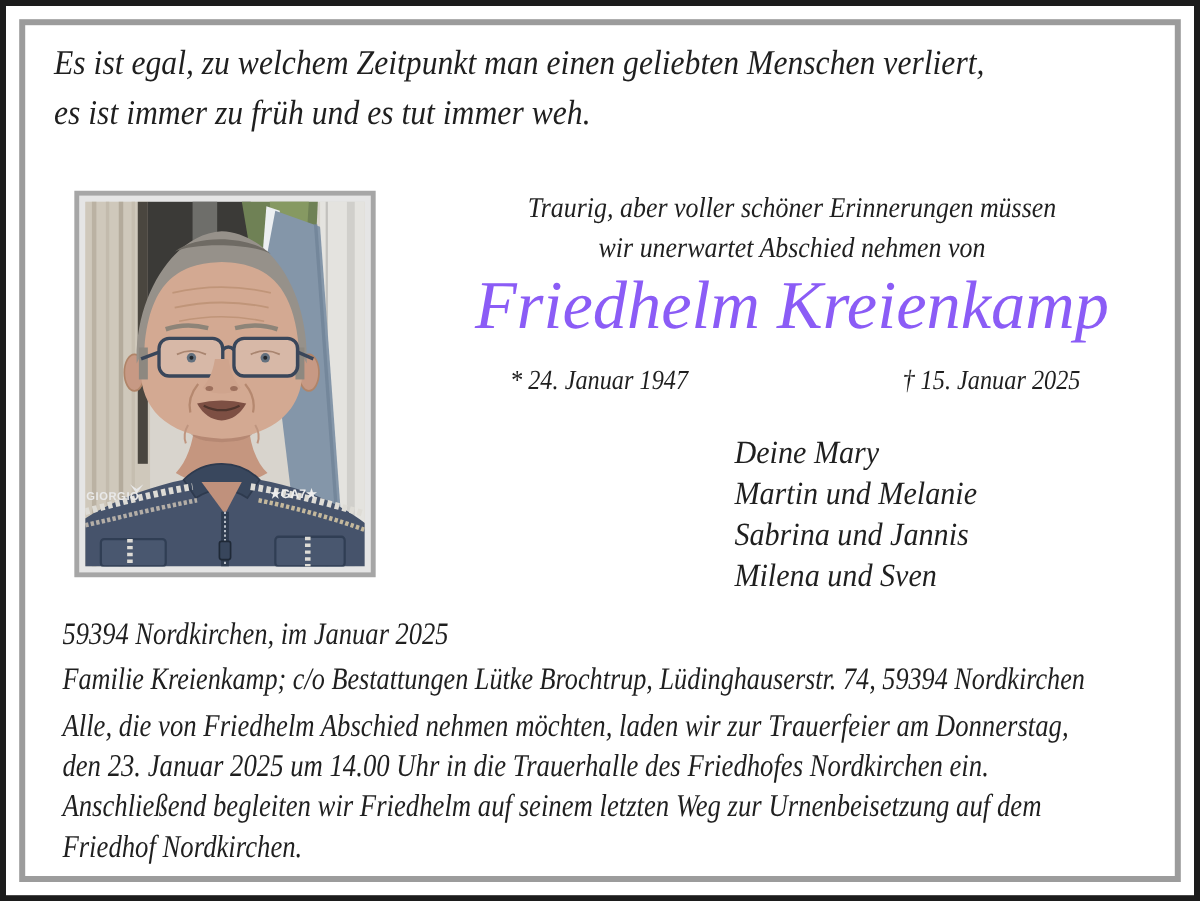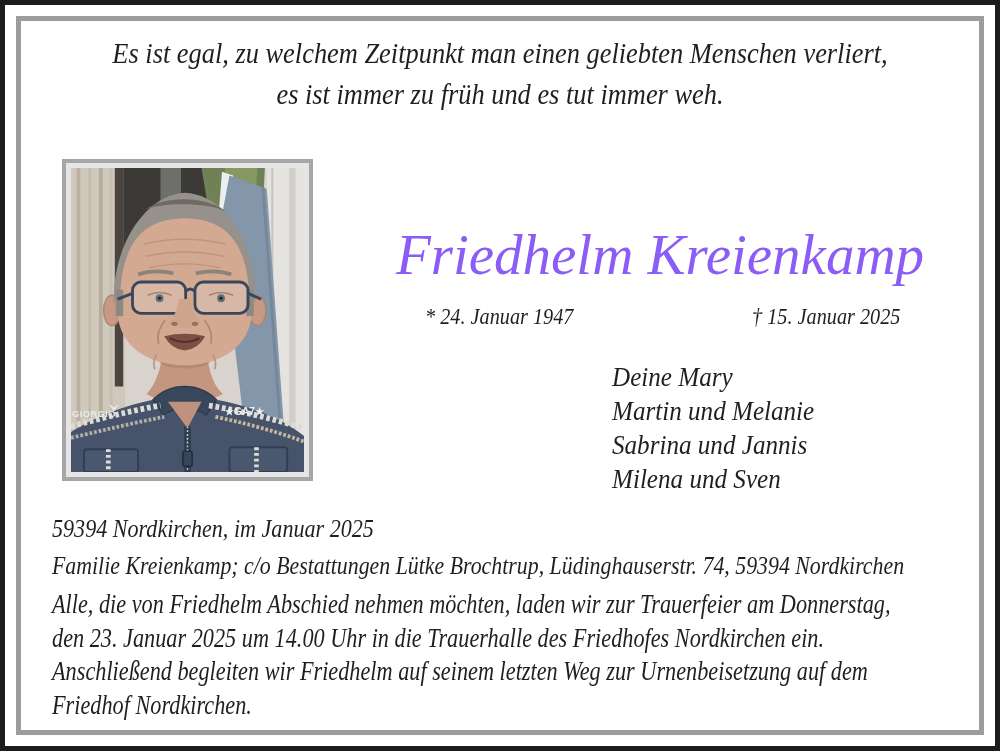--- a/index.html
+++ b/index.html
@@ -3,21 +3,21 @@
 <meta charset="utf-8">
 <style>
   html,body{margin:0;padding:0;background:#ffffff;}
   .sheet{
     position:relative;width:1000px;height:751px;background:#ffffff;overflow:hidden;
     font-family:"Liberation Serif",serif;font-style:italic;color:#1f1f1f;
   }
   .black-border{position:absolute;inset:0;border:5px solid #1c1c1c;pointer-events:none;}
   .gray-frame{position:absolute;inset:16px;border:5px solid #9c9c9c;pointer-events:none;}
 
-  .quote{position:absolute;left:0;right:0;top:33px;text-align:center;font-size:29px;line-height:41px;}
+  .quote{position:absolute;left:0;right:0;top:33px;font-size:29px;line-height:41px;}
   .quote .ln{display:block;transform:scaleX(0.91);transform-origin:center;white-space:nowrap;}
 
   .photo-frame{
     position:absolute;left:62px;top:159px;width:251px;height:322px;
     box-sizing:border-box;border:4px solid #a6a6a6;background:#e5e5e5;padding:5px;
   }
   .photo-frame svg{display:block;width:100%;height:100%;}
 
   .intro{position:absolute;left:350px;top:158px;width:620px;text-align:center;font-size:24px;line-height:33px;}
   .intro .ln{display:block;transform:scaleX(0.9);transform-origin:center;white-space:nowrap;}
@@ -158,20 +158,24 @@
         <rect x="170" y="294" width="62" height="26" rx="3" fill="#49576f" stroke="#303e54" stroke-width="2"></rect>
         <line x1="199" y1="294" x2="199" y2="320" stroke="#dedcd6" stroke-width="5" stroke-dasharray="3 3"></line>
 
         <path d="M40,248 l6,4 6,-4 -6,8 Z" fill="#e8e8e8"></path>
         <text x="1" y="262" font-family="Liberation Sans, sans-serif" font-style="normal" font-weight="bold" font-size="10" letter-spacing="0.5" fill="#e9e9e9">GIORGIO</text>
         <text x="165" y="260" font-family="Liberation Sans, sans-serif" font-style="normal" font-weight="bold" font-size="11" fill="#eeeeee">★GA7★</text>
       </g>
     </svg>
   </div>
 
+  <div class="intro">
+    <span class="ln">Traurig, aber voller schöner Erinnerungen müssen</span>
+    <span class="ln">wir unerwartet Abschied nehmen von</span>
+  </div>
 
   <div class="deceased-name">Friedhelm Kreienkamp</div>
 
   <div class="date birth">* 24. Januar 1947</div>
   <div class="date death">† 15. Januar 2025</div>
 
   <div class="mourners">
     <div>Deine Mary</div>
     <div>Martin und Melanie</div>
     <div>Sabrina und Jannis</div>

